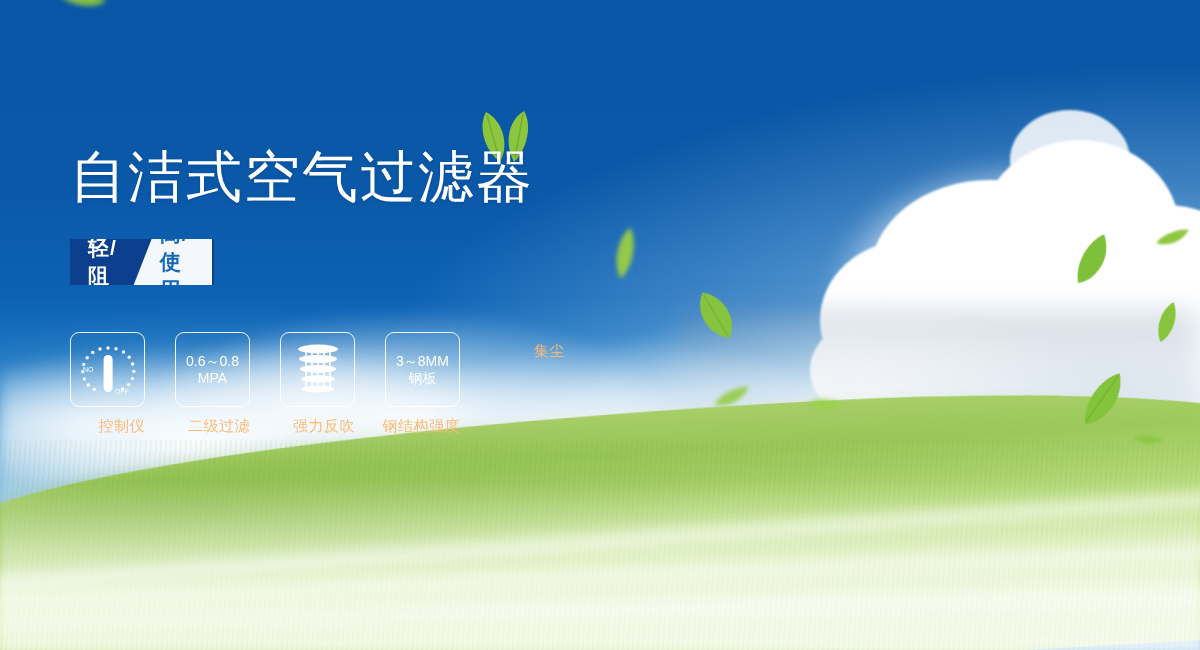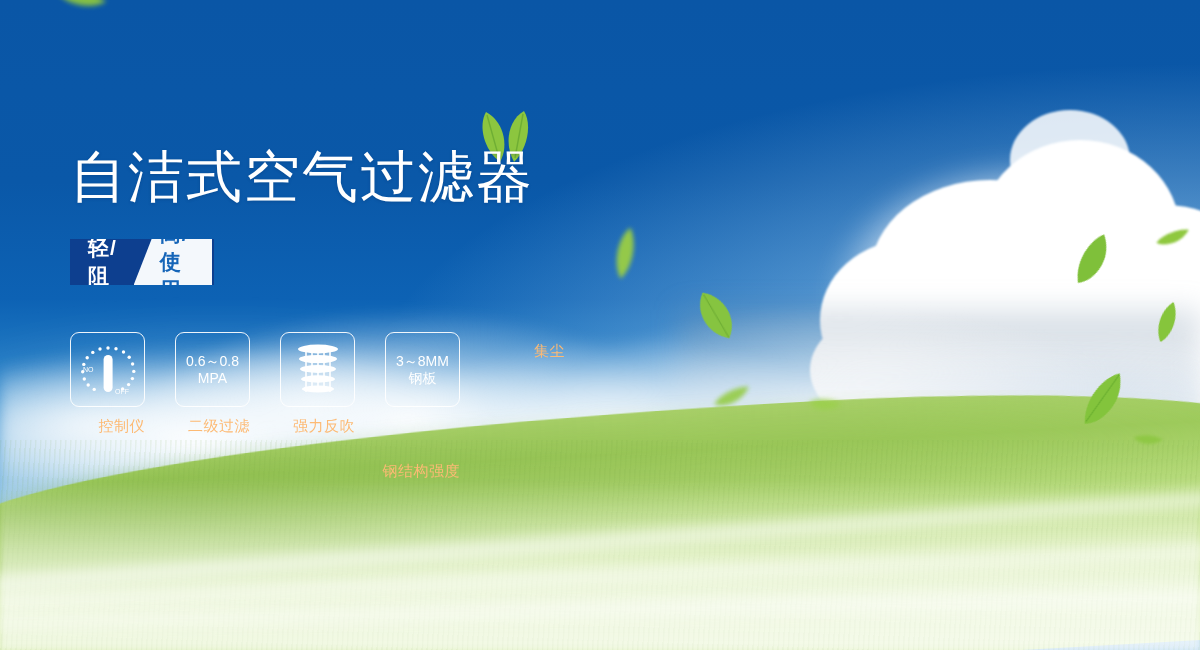--- a/index.html
+++ b/index.html
@@ -149,21 +149,21 @@
   
   .features { position:absolute; left:70px; top:332px; display:flex; gap:30px; }
   .feature { width:75px; display:flex; flex-direction:column; align-items:flex-end; }
   .fbox {
     width:75px; height:75px; border:1px solid rgba(255,255,255,.92);
     border-radius:9px; display:flex; align-items:center; justify-content:center;
     position:relative;
   }
   .fbox-text { color:#fff; font-size:14px; line-height:17px; text-align:center; font-weight:400; }
   .fcap { margin-top:10px; color:#fdba74; font-size:15px; white-space:nowrap; letter-spacing:.5px; }
-  .feature:nth-child(4) { width:75px;gap:45px; }
+  .feature:nth-child(4) { width:75px; }
   .feature:nth-child(4) .fcap { margin-left:8px; }
 </style>
 </head>
 <body>
 
 <div class="banner">
 
   <div class="sky"></div>
   <div class="sky-glow"></div>
 

